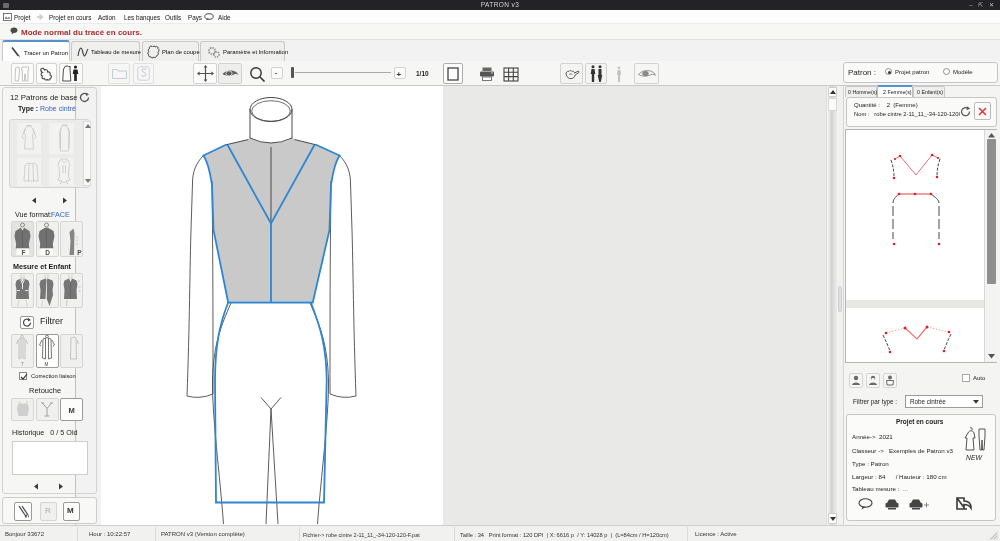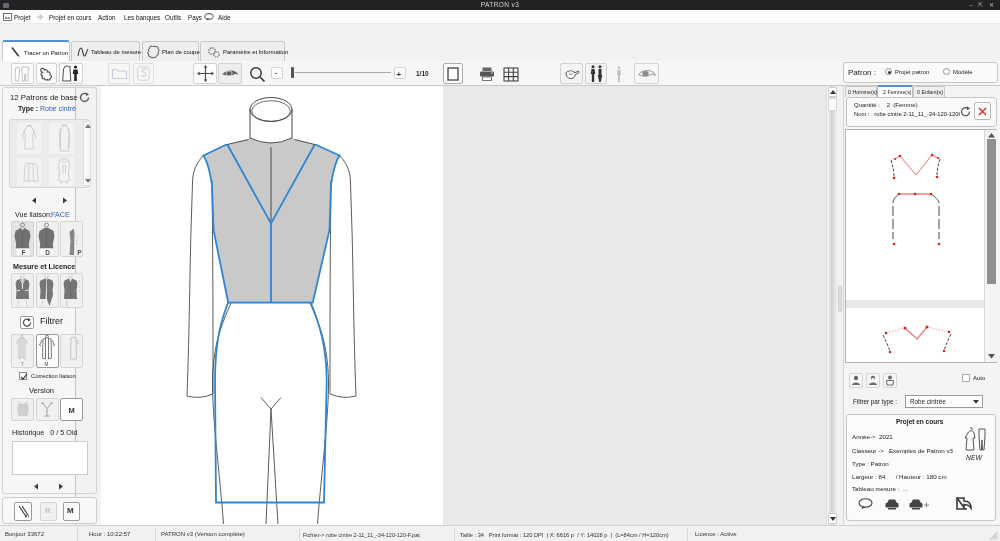--- a/index.html
+++ b/index.html
@@ -68,20 +68,26 @@
     <span class="m" style="left:124px">Les banques</span>
     <span class="m" style="left:165px">Outils</span>
     <span class="m" style="left:188px">Pays</span>
     <svg class="abs" style="left:204px;top:3px" width="10" height="8" viewBox="0 0 10 8">
         <ellipse cx="5" cy="3.5" rx="4.2" ry="2.8" fill="none" stroke="#444" stroke-width="1"></ellipse>
         <path d="M3 5.5 L2.5 7.5 L5 5.8" fill="#444"></path>
       </svg>
     <span class="m" style="left:218px">Aide</span>
   </div>
 
+  <div id="msgbar" class="abs">
+    <svg class="abs" style="left:10px;top:3px" width="8" height="9" viewBox="0 0 8 9">
+        <path d="M4 0.5 C6 0.5 7.5 1.6 7.5 3.2 C7.5 4.8 6 5.9 4 5.9 L3.4 5.9 L1.6 7.6 L1.9 5.6 C0.9 5 0.5 4.2 0.5 3.2 C0.5 1.6 2 0.5 4 0.5 Z" fill="#4a4a4a"></path>
+      </svg>
+    <div class="txt">Mode normal du tracé en cours.</div>
+  </div>
 
   <div id="tabrow" class="abs">
     <div class="tab active" style="left:2px; width:68px;">
       <svg class="abs" style="left:7px;top:4px" width="12" height="13" viewBox="0 0 12 13">
           <path d="M2 1.5 L8.5 10" stroke="#3a3a3a" stroke-width="1.6"></path>
           <path d="M8.5 10 L10 12 L9.8 9.2" fill="#999"></path>
         </svg>
       <span class="lbl" style="left:21px">Tracer un Patron</span>
       </div>
     <div class="tab" style="left:71px; width:69px;">
@@ -242,41 +248,41 @@
             <path d="M0 0 L6 0 L3 4 Z" fill="#777"></path>
           </svg>
       </div>
     </div>
     <svg class="abs" style="left:31px;top:111px" width="6" height="7">
         <path d="M5 0.5 L1 3.5 L5 6.5 Z" fill="#3a3a3a"></path>
       </svg>
     <svg class="abs" style="left:62px;top:111px" width="6" height="7">
         <path d="M1 0.5 L5 3.5 L1 6.5 Z" fill="#3a3a3a"></path>
       </svg>
-    <div class="lp-txt" style="left:15px;top:124px;font-size:7.2px;">Vue liaison:</div>
+    <div class="lp-txt" style="left:15px;top:124px;font-size:7.2px;">Vue format:</div>
     <div class="lp-txt" style="left:51px;top:124px;font-size:7.2px;color:#3464c8;">FACE</div>
     <div class="pbtn" style="left:11px;top:135px;width:23px;height:36px;background:#e3e3e1;"></div>
     <div class="pbtn" style="left:36px;top:135px;width:23px;height:36px;"></div>
     <div class="pbtn" style="left:60px;top:135px;width:23px;height:36px;"></div>
     <svg class="abs" style="left:11px;top:135px" width="72" height="36" viewBox="0 0 72 36">
       <circle cx="11.5" cy="4" r="2" fill="none" stroke="#8a8a8a" stroke-width="1"></circle>
       <path d="M4.5 10 L9.8 6.8 L11.5 9.5 L13.2 6.8 L18.5 10 L19.5 15 L17.8 23 L18.3 27.5 L4.7 27.5 L5.2 23 L3.5 15 Z" fill="#717171"></path>
       <path d="M11.5 10 L11.5 27" stroke="#5c5c5c" stroke-width="0.6"></path>
       <rect x="5.5" y="27.5" width="12.5" height="6.5" fill="#fcfcfb"></rect>
       <text x="12.5" y="33.8" font-size="6.5" font-weight="bold" fill="#4a4a4a" font-family="Liberation Sans" text-anchor="middle">F</text>
       <circle cx="35.5" cy="4" r="2" fill="none" stroke="#8a8a8a" stroke-width="1"></circle>
       <path d="M28.5 10 L34 6.8 L37 6.8 L42.5 10 L43.5 15 L41.8 23 L42.3 27.5 L28.7 27.5 L29.2 23 L27.5 15 Z" fill="#717171"></path>
       <path d="M35.5 7.5 L35.5 27" stroke="#5c5c5c" stroke-width="0.6"></path>
       <rect x="29.5" y="27.5" width="12.5" height="6.5" fill="#fcfcfb"></rect>
       <text x="36.5" y="33.8" font-size="6.5" font-weight="bold" fill="#4a4a4a" font-family="Liberation Sans" text-anchor="middle">D</text>
       <path d="M58.5 11 L62.5 7.5 L63.5 12 L63 34 L58.5 34 L59.5 20 Z" fill="#868686"></path>
       <path d="M66 15 L66 26" stroke="#bbb" stroke-width="0.8" stroke-dasharray="2 1.5"></path>
       <text x="68.5" y="33.8" font-size="6.5" font-weight="bold" fill="#4a4a4a" font-family="Liberation Sans" text-anchor="middle">P</text>
     </svg>
-    <div class="lp-txt" style="left:13px;top:176px;font-size:7.2px;font-weight:bold;">Mesure et Licence</div>
+    <div class="lp-txt" style="left:13px;top:176px;font-size:7.2px;font-weight:bold;">Mesure et Enfant</div>
     <div class="pbtn" style="left:11px;top:187px;width:23px;height:35px;"></div>
     <div class="pbtn" style="left:36px;top:187px;width:23px;height:35px;"></div>
     <div class="pbtn" style="left:60px;top:187px;width:23px;height:35px;"></div>
     <svg class="abs" style="left:11px;top:187px" width="72" height="35" viewBox="0 0 72 35">
       <g stroke="#d2d2d2" stroke-width="1" fill="none">
         <path d="M10 1.5 C10 -0.5 13 -0.5 13 1.5 L13 5 L10 5 Z M34 1.5 C34 -0.5 37 -0.5 37 1.5 L37 5 L34 5 Z M58 1.5 C58 -0.5 61 -0.5 61 1.5 L61 5 L58 5 Z"></path>
       </g>
       <path d="M5.5 7.5 L10 5.5 L11.5 9 L13 5.5 L17.5 7.5 L18.5 11 L17.5 17 L18 26 L5 26 L5.5 17 L4.5 11 Z" fill="#767676"></path>
       <path d="M9.5 6.5 L11.5 11 L13.5 6.5 M11.5 11 L11.5 16" stroke="#fcfcfb" stroke-width="0.9" fill="none"></path>
       <path d="M6 17.5 L9 17.5 M14 17.5 L17 17.5" stroke="#fcfcfb" stroke-width="0.8"></path>
@@ -313,21 +319,21 @@
         <path d="M66 6 L67.5 10"></path>
       </g>
       <text x="10" y="31.5" font-size="4.5" fill="#888" font-family="Liberation Sans">T</text>
       <text x="33.5" y="31.5" font-size="4.5" fill="#444" font-family="Liberation Sans">M</text>
     </svg>
     <div class="chk" style="left:19px;top:286px;"></div>
     <svg class="abs" style="left:20px;top:287px" width="8" height="8">
         <path d="M1 4 L3 6 L7 1" fill="none" stroke="#333" stroke-width="1.2"></path>
       </svg>
     <div class="lp-txt" style="left:31px;top:287px;font-size:5.8px;">Correction liaison</div>
-    <div class="lp-txt" style="left:29px;top:300px;font-size:7.5px;">Version</div>
+    <div class="lp-txt" style="left:29px;top:300px;font-size:7.5px;">Retouche</div>
     <div class="pbtn" style="left:11px;top:312px;width:23px;height:23px;"></div>
     <div class="pbtn" style="left:36px;top:312px;width:23px;height:23px;"></div>
     <div class="pbtn" style="left:60px;top:312px;width:23px;height:23px;background:#fdfdfc;border-color:#9a9a9a;"></div>
     <svg class="abs" style="left:11px;top:312px" width="72" height="23" viewBox="0 0 72 23">
       <path d="M7 6 L10 5 C10.5 6 13.5 6 14 5 L17 6 L18 11 L16.5 18 L7.5 18 L6 11 Z" fill="#cfcfcf"></path>
       <path d="M8 5 L8 3 M16 5 L16 3" stroke="#c4c4c4" stroke-width="0.8" fill="none"></path>
       <path d="M31.5 5 L36 10.5 L40.5 5 M36 10.5 L36 18 M33.5 18 L38.5 18 M30 5 L33 5 M39 5 L42 5" stroke="#9f9f9f" stroke-width="1" fill="none"></path>
       <text x="60.5" y="15" font-size="7.5" font-weight="bold" fill="#3a3a3a" font-family="Liberation Sans" text-anchor="middle">M</text>
     </svg>
     <div class="lp-txt" style="left:12px;top:342px;font-size:7.2px;">Historique&nbsp;&nbsp; 0 / 5 Old</div>

